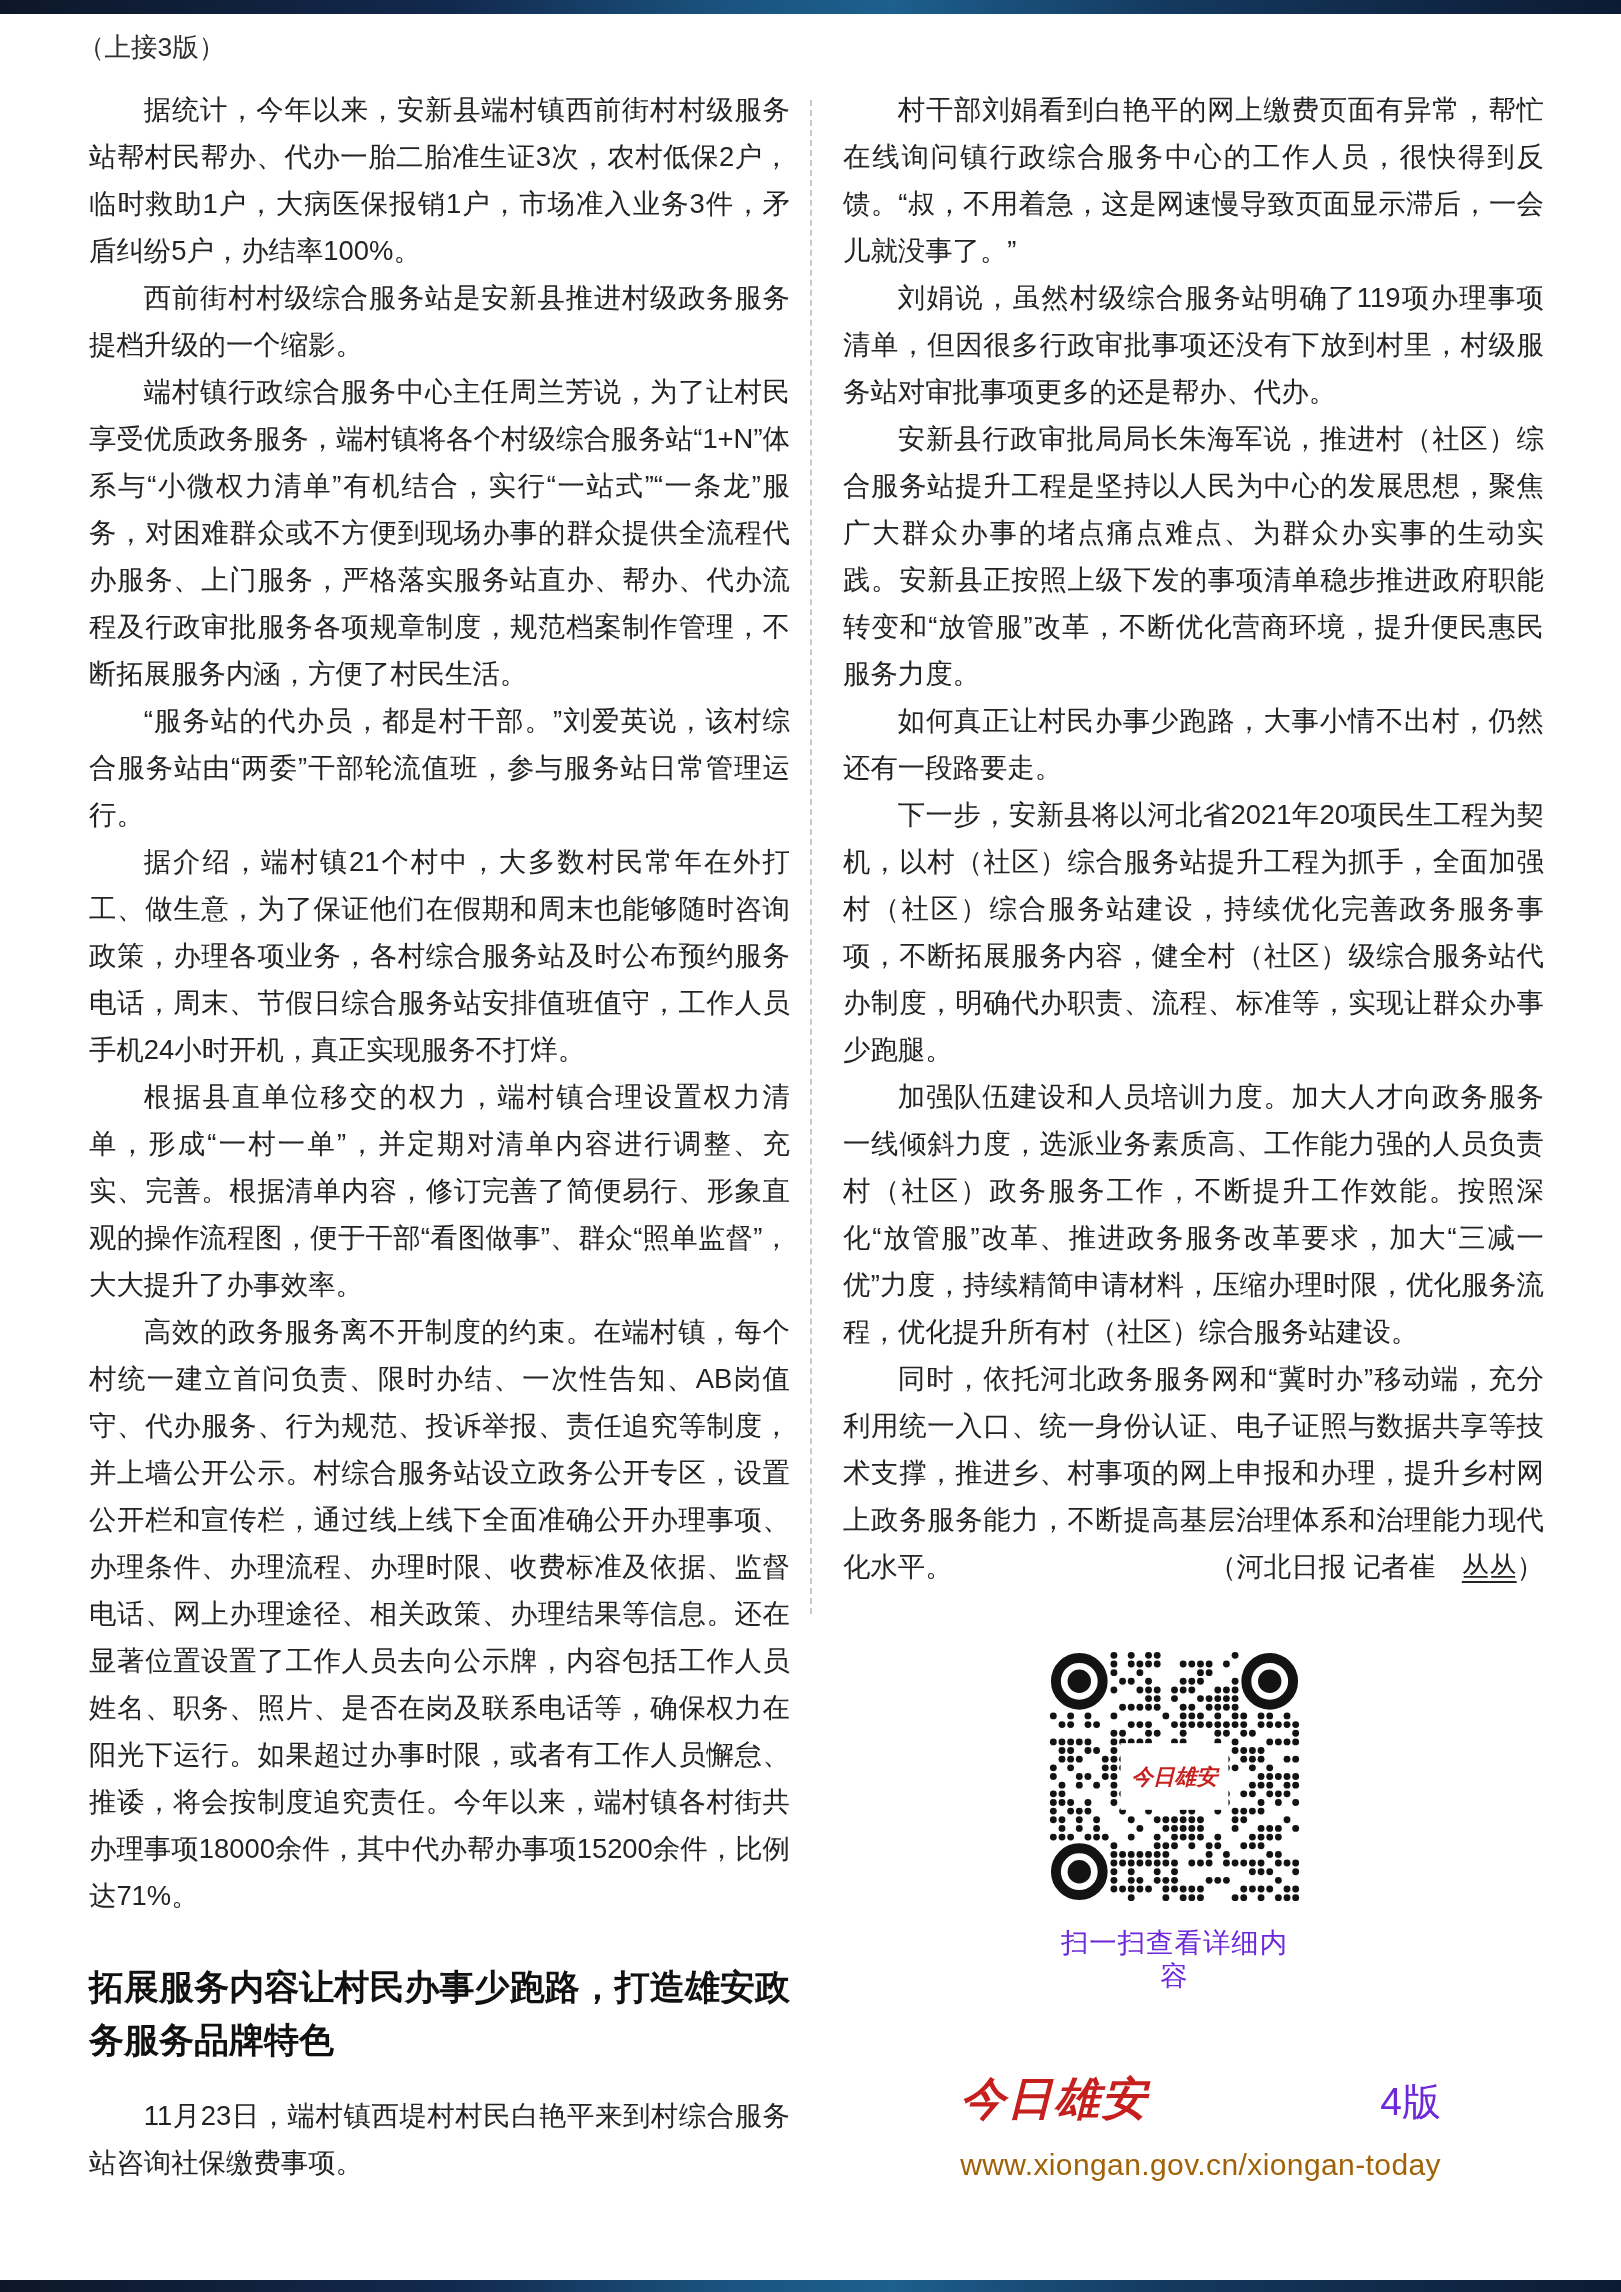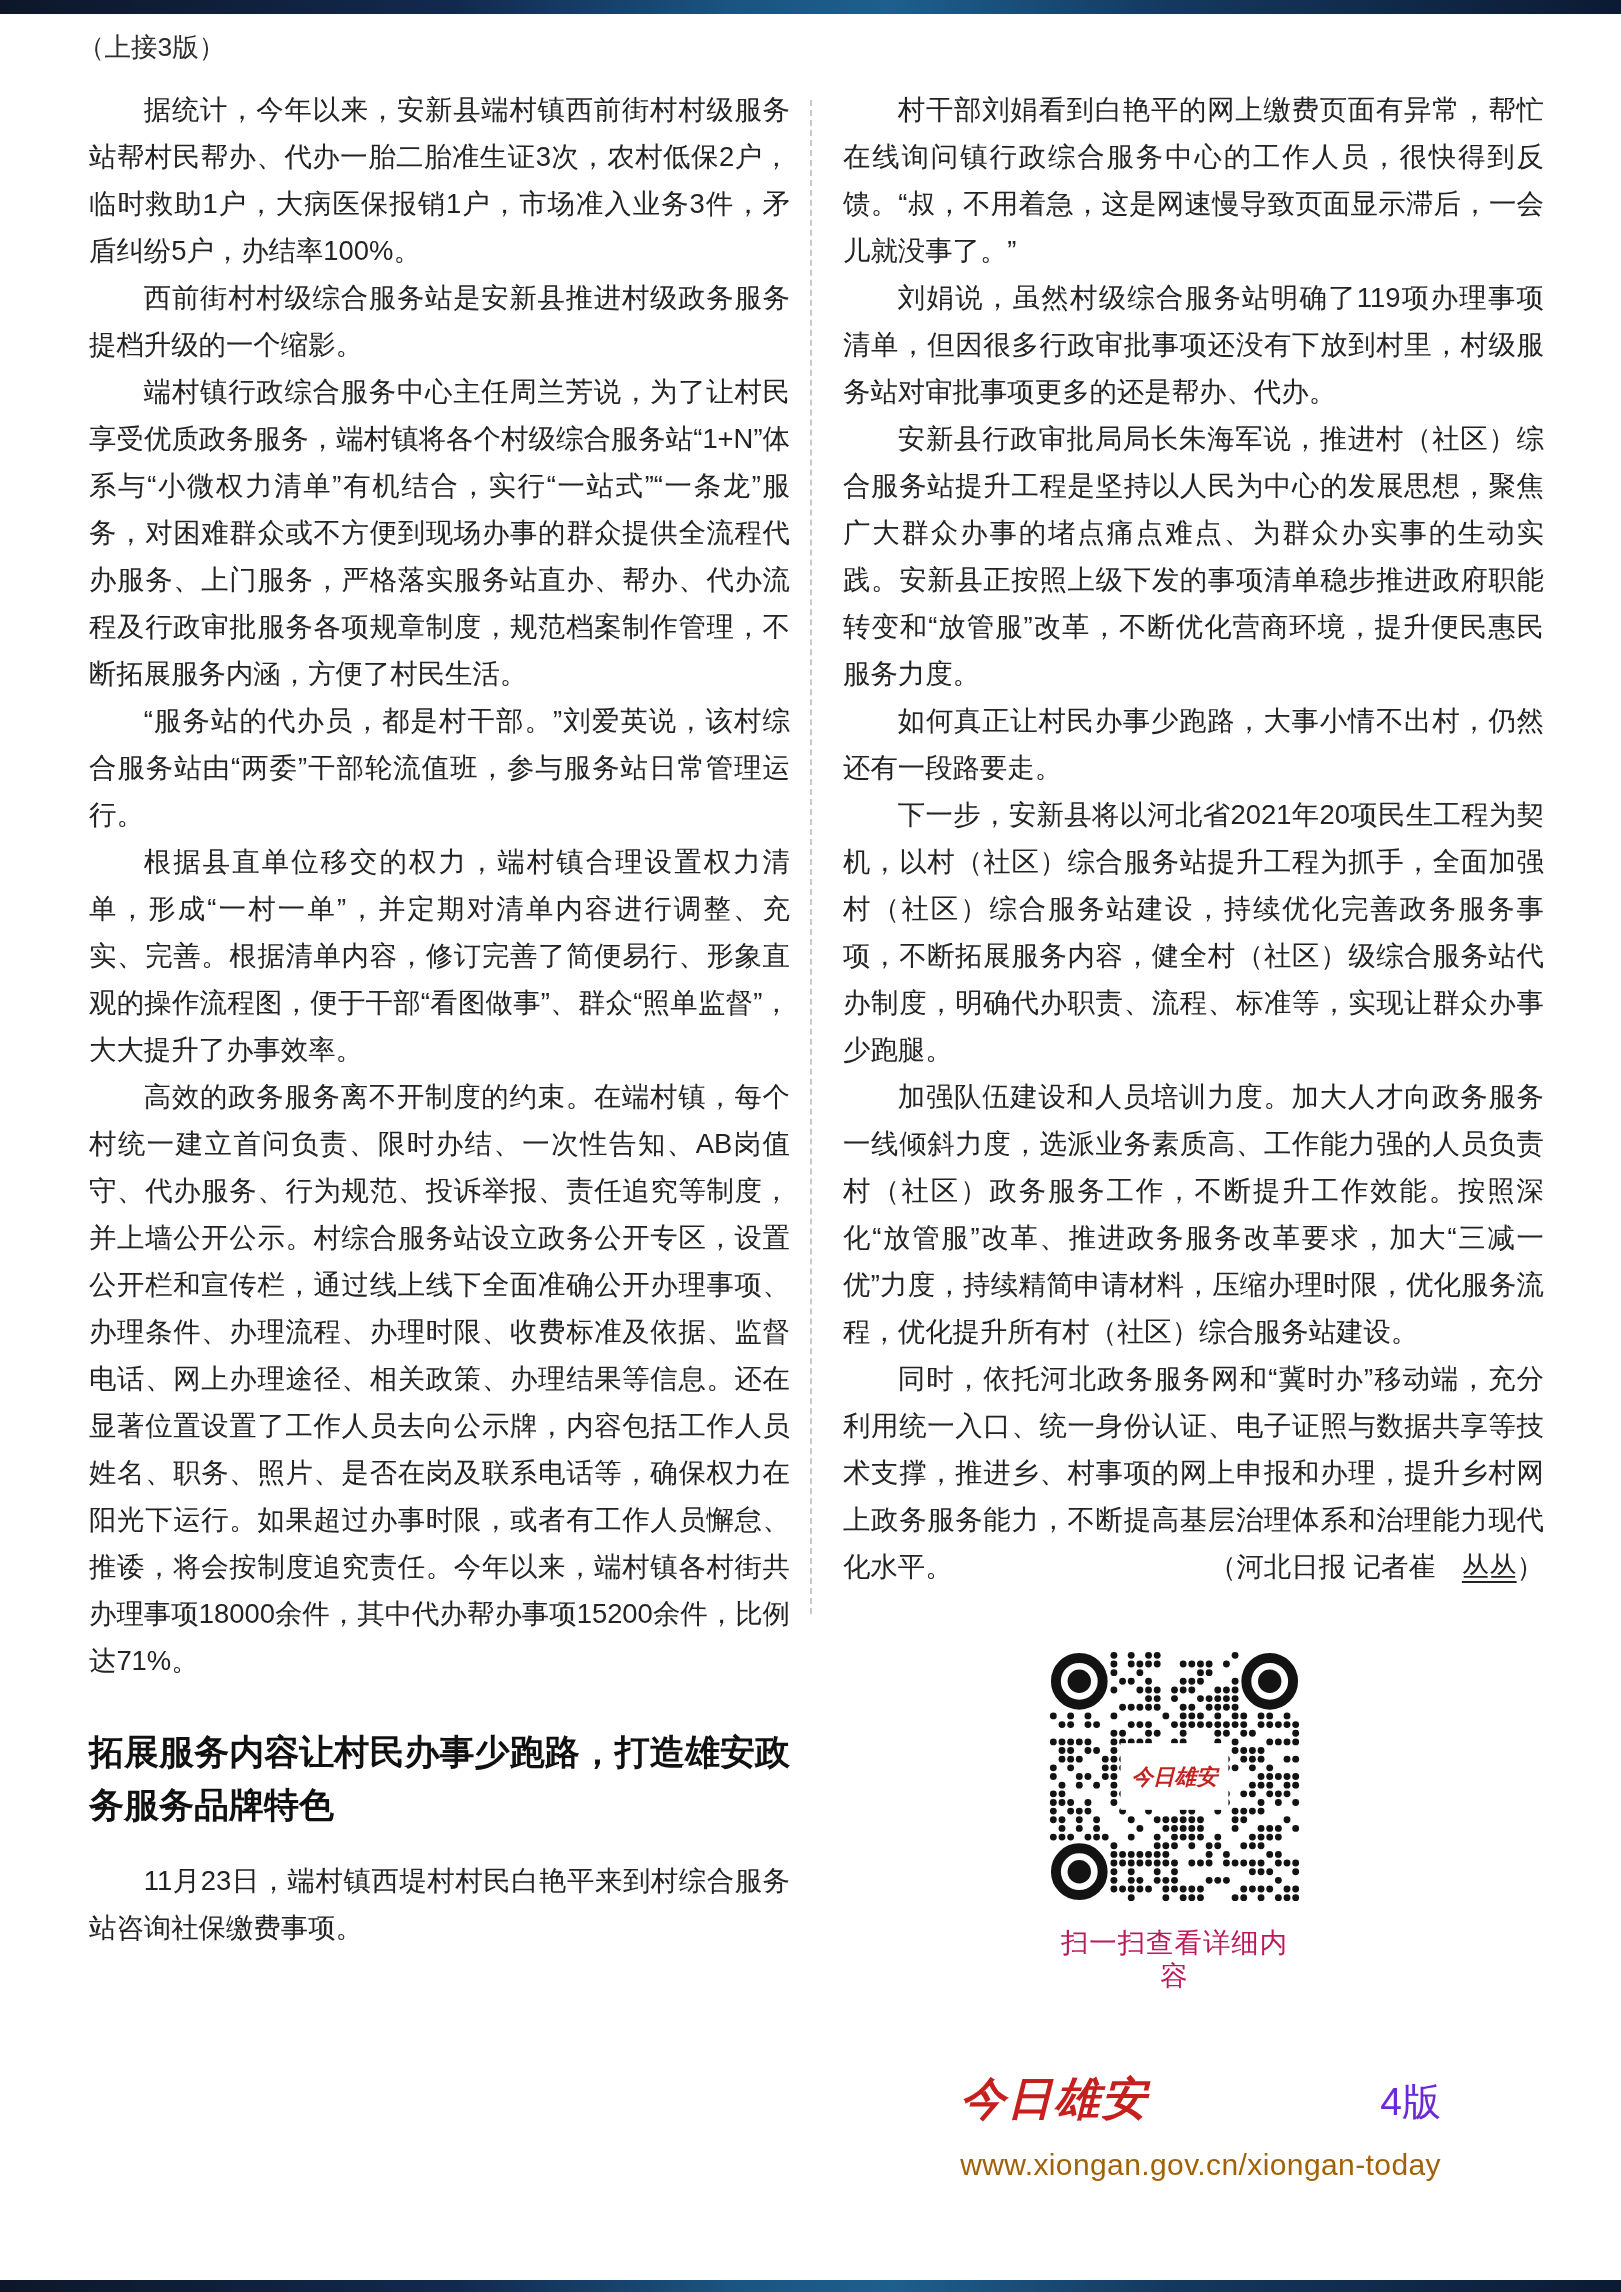--- a/index.html
+++ b/index.html
@@ -15,21 +15,21 @@
   .col{position:absolute;top:86px;width:701px;}
   .col-left{left:89px;}
   .col-right{left:843px;}
   .para{margin:0;font-size:27.4px;line-height:47px;text-align:justify;
         text-indent:2em;color:#232323;font-weight:400;}
   .subhead{margin:41px 0 25.5px 0;font-size:35px;line-height:53px;font-weight:700;
         color:#111;text-align:justify;text-indent:0;}
   .byline{float:right;}
   .byline .u{text-decoration:underline;text-underline-offset:4.9px;margin-left:26px;}
   .qr-block{width:251px;margin:61px 0 0 206px;}
-  .qr-caption{margin-top:19.6px;font-size:27.4px;line-height:33px;color:#be185d;
+  .qr-caption{margin-top:19.6px;font-size:27.4px;line-height:33px;color:#6d28d9;
         text-align:center;letter-spacing:1px;text-indent:0;}
   .footer{position:absolute;right:180px;top:2076px;}
   .footer-row{display:flex;justify-content:space-between;align-items:flex-end;}
   .brand{font-family:"Liberation Serif",serif;font-style:italic;font-weight:700;
         font-size:45px;line-height:47px;color:#c5201d;letter-spacing:2px;}
   .page-num{font-size:39px;line-height:43px;color:#6d28d9;}
   .site-url{margin-top:25px;font-size:30px;color:#a16207;letter-spacing:0.4px;}
 </style>
 </head>
 <body>
@@ -39,20 +39,21 @@
 <div class="continuation">（上接3版）</div>
 
 <div class="divider"></div>
 
 <div class="col col-left">
   <div>
       <p class="para">据统计，今年以来，安新县端村镇西前街村村级服务站帮村民帮办、代办一胎二胎准生证3次，农村低保2户，临时救助1户，大病医保报销1户，市场准入业务3件，矛盾纠纷5户，办结率100%。</p>
       <p class="para">西前街村村级综合服务站是安新县推进村级政务服务提档升级的一个缩影。</p>
       <p class="para">端村镇行政综合服务中心主任周兰芳说，为了让村民享受优质政务服务，端村镇将各个村级综合服务站“1+N”体系与“小微权力清单”有机结合，实行“一站式”“一条龙”服务，对困难群众或不方便到现场办事的群众提供全流程代办服务、上门服务，严格落实服务站直办、帮办、代办流程及行政审批服务各项规章制度，规范档案制作管理，不断拓展服务内涵，方便了村民生活。</p>
       <p class="para">“服务站的代办员，都是村干部。”刘爱英说，该村综合服务站由“两委”干部轮流值班，参与服务站日常管理运行。</p>
+      <p class="para">据介绍，端村镇21个村中，大多数村民常年在外打工、做生意，为了保证他们在假期和周末也能够随时咨询政策，办理各项业务，各村综合服务站及时公布预约服务电话，周末、节假日综合服务站安排值班值守，工作人员手机24小时开机，真正实现服务不打烊。</p>
       <p class="para">根据县直单位移交的权力，端村镇合理设置权力清单，形成“一村一单”，并定期对清单内容进行调整、充实、完善。根据清单内容，修订完善了简便易行、形象直观的操作流程图，便于干部“看图做事”、群众“照单监督”，大大提升了办事效率。</p>
       <p class="para">高效的政务服务离不开制度的约束。在端村镇，每个村统一建立首问负责、限时办结、一次性告知、AB岗值守、代办服务、行为规范、投诉举报、责任追究等制度，并上墙公开公示。村综合服务站设立政务公开专区，设置公开栏和宣传栏，通过线上线下全面准确公开办理事项、办理条件、办理流程、办理时限、收费标准及依据、监督电话、网上办理途径、相关政策、办理结果等信息。还在显著位置设置了工作人员去向公示牌，内容包括工作人员姓名、职务、照片、是否在岗及联系电话等，确保权力在阳光下运行。如果超过办事时限，或者有工作人员懈怠、推诿，将会按制度追究责任。今年以来，端村镇各村街共办理事项18000余件，其中代办帮办事项15200余件，比例达71%。</p>
     </div>
   <h2 class="subhead">拓展服务内容让村民办事少跑路，打造雄安政务服务品牌特色</h2>
   <div>
       <p class="para">11月23日，端村镇西堤村村民白艳平来到村综合服务站咨询社保缴费事项。</p>
     </div>
 </div>
 
 <div class="col col-right">

